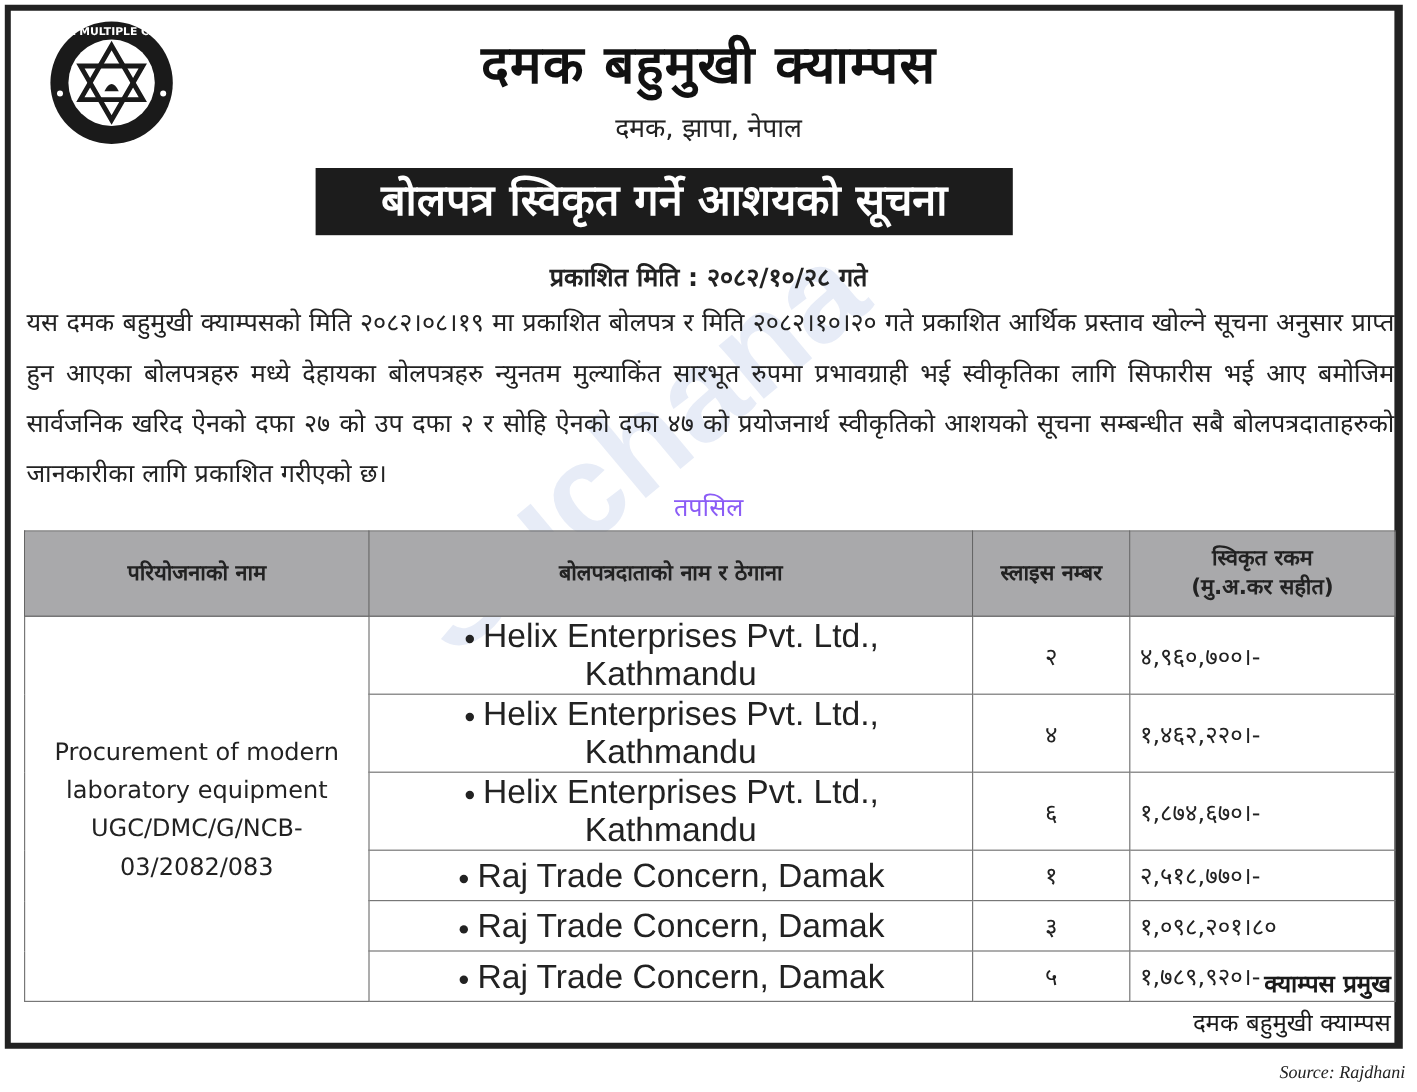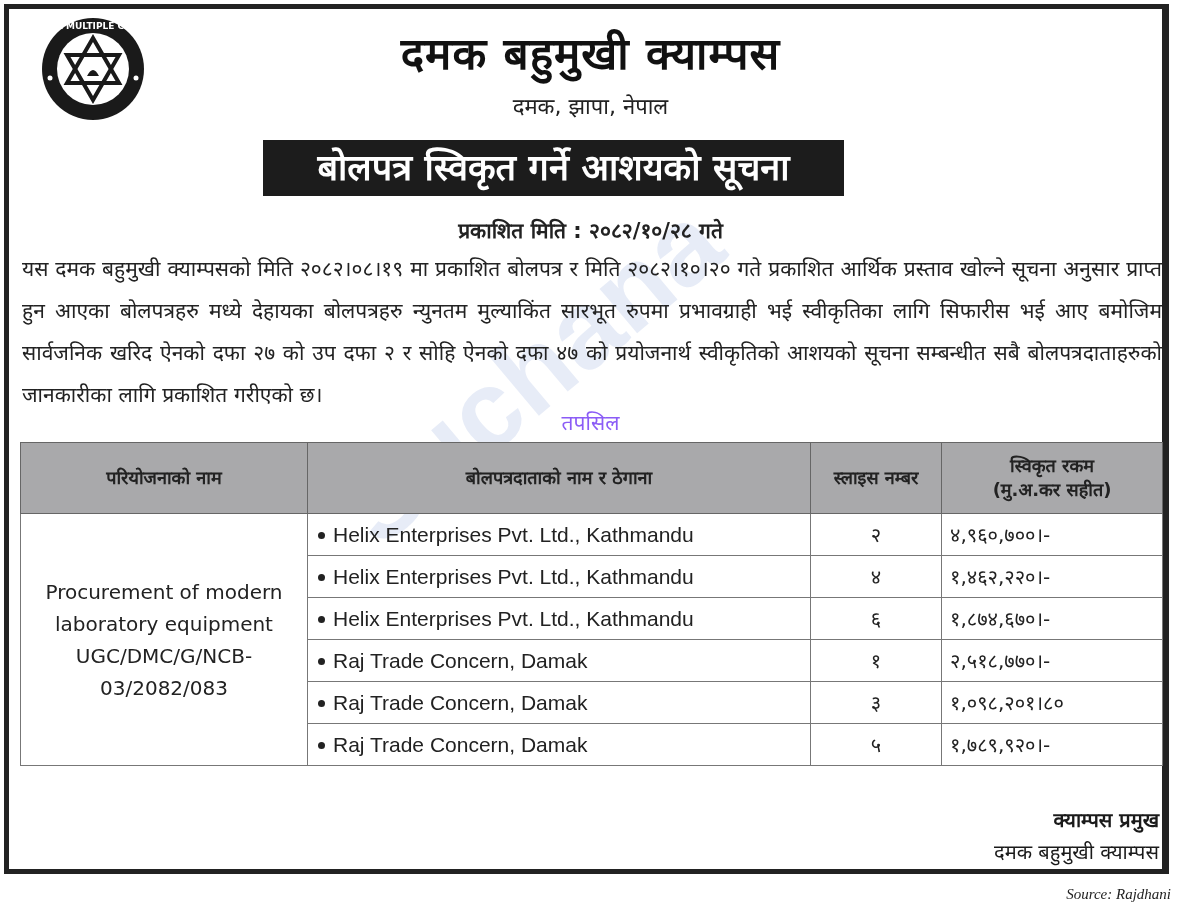--- a/index.html
+++ b/index.html
@@ -9,21 +9,21 @@
   .title { position: absolute; left: 0; width: 1181px; top: 22px; text-align: center; font-size: 44px; font-weight: bold; letter-spacing: 1px; font-family: "DejaVu Sans", sans-serif; color: #111; }
   .subtitle { position: absolute; left: 0; width: 1181px; top: 90px; text-align: center; font-size: 22px; color: #222; }
   .banner { position: absolute; left: 263px; top: 140px; width: 581px; height: 56px; background: #1c1c1c; color: #fff; text-align: center; font-size: 36px; font-weight: bold; line-height: 56px; }
   .pubdate { position: absolute; left: 0; width: 1181px; top: 216px; text-align: center; font-size: 21px; font-weight: bold; color: #222; }
   .para { position: absolute; left: 22px; top: 248px; width: 1140px; font-size: 21px; line-height: 42px; text-align: justify; color: #222; }
   .tapasil { position: absolute; left: 0; width: 1181px; top: 408px; text-align: center; font-size: 21px; color: #8b5cf6; }
   table.bids { position: absolute; left: 20px; top: 442px; width: 1143px; border-collapse: collapse; font-size: 20px; }
   table.bids th { background: #a9a9ab; font-weight: bold; font-size: 18px; color: #222; border: 1px solid #666; height: 70px; padding: 0 6px; text-align: center; line-height: 24px; }
   table.bids td { border: 1px solid #777; height: 41px; padding: 0 8px; color: #222; }
   td.project { text-align: center; font-size: 20px; line-height: 32px; vertical-align: middle; width: 270px; }
-  td.bidder { width: 486px; font-family: "Liberation Sans", sans-serif; font-size: 21px; }
+  td.bidder { width: 486px; font-family: "Liberation Sans", sans-serif; font-size: 28px; text-align: center; }
   td.bidder .dot { display: inline-block; width: 7px; height: 7px; background: #222; border-radius: 50%; margin: 0 8px 3px 2px; }
   td.slice { text-align: center; width: 114px; }
   td.amount { text-align: left; }
   .sign-title { position: absolute; right: 22px; top: 806px; font-size: 20px; font-weight: bold; }
   .sign-org { position: absolute; right: 22px; top: 838px; font-size: 20px; }
   .source { position: absolute; right: 10px; top: 886px; font-size: 15px; font-style: italic; font-family: Liberation Serif, serif; color: #222; }
   .watermark { position: absolute; left: 300px; top: 310px; font-size: 110px; font-weight: bold; color: rgba(120,150,210,0.18); transform: rotate(-40deg); font-family: "Liberation Sans", sans-serif; pointer-events: none; }
 </style>
 </head>
 <body>

